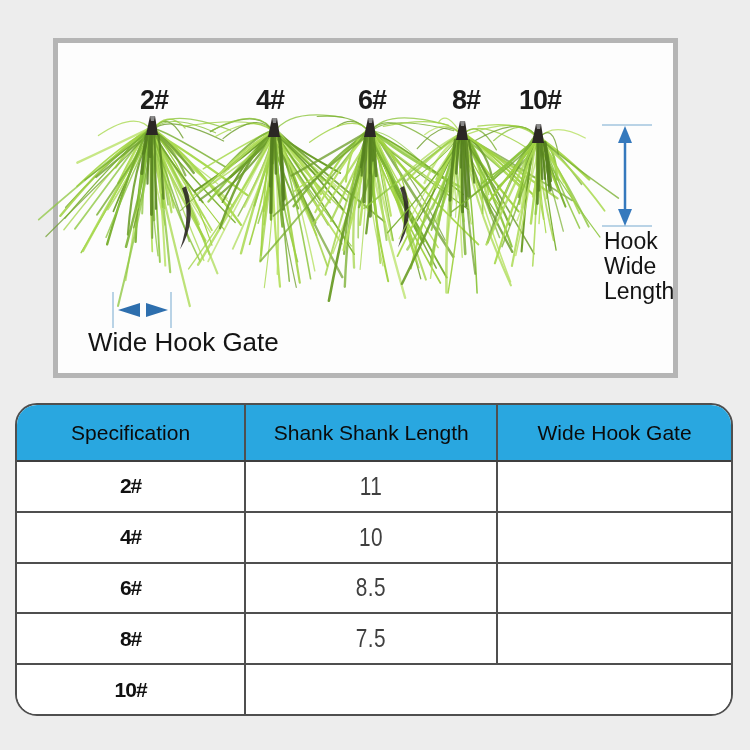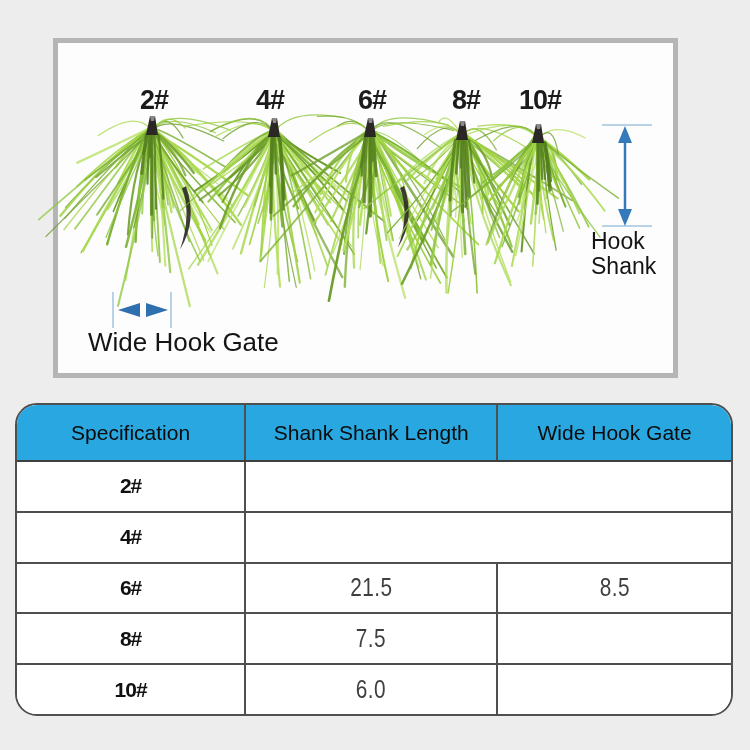--- a/index.html
+++ b/index.html
@@ -17,21 +17,21 @@
     position:absolute;width:84px;top:42px;text-align:center;
     font-size:27px;font-weight:bold;color:#1b1b1b;letter-spacing:-1px;
   }
   .lure{position:absolute;overflow:visible;}
   
   .cap-h{position:absolute;width:50px;height:2px;background:#b9d3e6;left:544px;}
   .cap-v{position:absolute;width:2px;height:36px;background:#b9d3e6;top:249px;}
   .v-arrow{position:absolute;left:556px;top:83px;}
   .h-arrow{position:absolute;left:60px;top:258px;}
   .shank-text{
-    position:absolute;left:533px;top:186px;width:90px;
+    position:absolute;left:546px;top:186px;width:90px;
     font-size:23px;line-height:25px;color:#141414;
   }
   .gate-text{
     position:absolute;left:30px;top:284px;width:220px;
     font-size:26px;color:#141414;
   }
   
   .spec-table{
     position:absolute;left:15px;top:403px;width:718px;height:313px;
     box-sizing:border-box;border:2px solid #4f4f4f;border-radius:22px;
@@ -439,59 +439,60 @@
 
   <div class="cap-h" style="top:81px;"></div>
   <div class="cap-h" style="top:182px;"></div>
   <svg class="v-arrow" width="22" height="100">
     <line x1="11" y1="13" x2="11" y2="87" stroke="#3579bd" stroke-width="2.5"></line>
     <polygon points="11,0 4,17 18,17" fill="#3579bd"></polygon>
     <polygon points="11,100 4,83 18,83" fill="#3579bd"></polygon>
   </svg>
   <div class="shank-text">
     <div>Hook</div>
-    <div>Shank</div>
+    <div>Wide</div>
+    <div>Length</div>
   </div>
 
   <div class="cap-v" style="left:54px;"></div>
   <div class="cap-v" style="left:112px;"></div>
   <svg class="h-arrow" width="50" height="18">
     <polygon points="0,9 22,2 22,16" fill="#2e6fae"></polygon>
     <polygon points="50,9 28,2 28,16" fill="#2e6fae"></polygon>
   </svg>
   <div class="gate-text">Wide Hook Gate</div>
 </div>
 
 <div class="spec-table">
   <div class="t-header">
     <div class="cell th">Specification</div>
     <div class="cell th">Shank Shank Length</div>
     <div class="cell th">Wide Hook Gate</div>
   </div>
 
   <div class="t-row">
     <div class="cell spec-cell">2#</div>
+    <div class="cell">
+        <span class="num">11</span>
+      </div>
   </div>
   <div class="t-row">
     <div class="cell spec-cell">4#</div>
+    <div class="cell">
+        <span class="num">10</span>
+      </div>
   </div>
   <div class="t-row">
     <div class="cell spec-cell">6#</div>
-    <div class="cell">
-        <span class="num">21.5</span>
-      </div>
     <div class="cell">
         <span class="num">8.5</span>
       </div>
   </div>
   <div class="t-row">
     <div class="cell spec-cell">8#</div>
     <div class="cell">
         <span class="num">7.5</span>
       </div>
   </div>
   <div class="t-row">
     <div class="cell spec-cell">10#</div>
-    <div class="cell">
-        <span class="num">6.0</span>
-      </div>
   </div>
 </div>
 
 </body></html>

